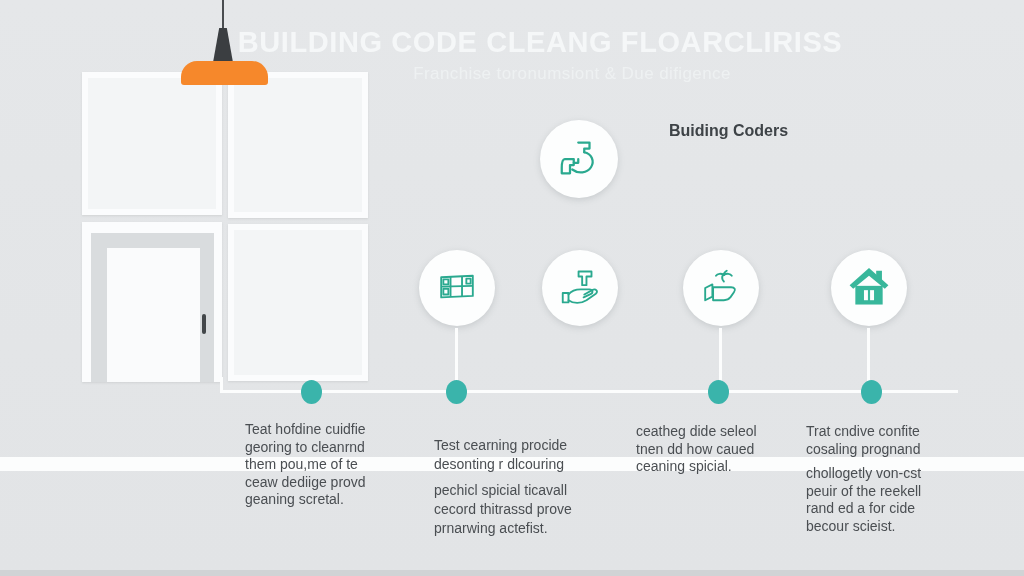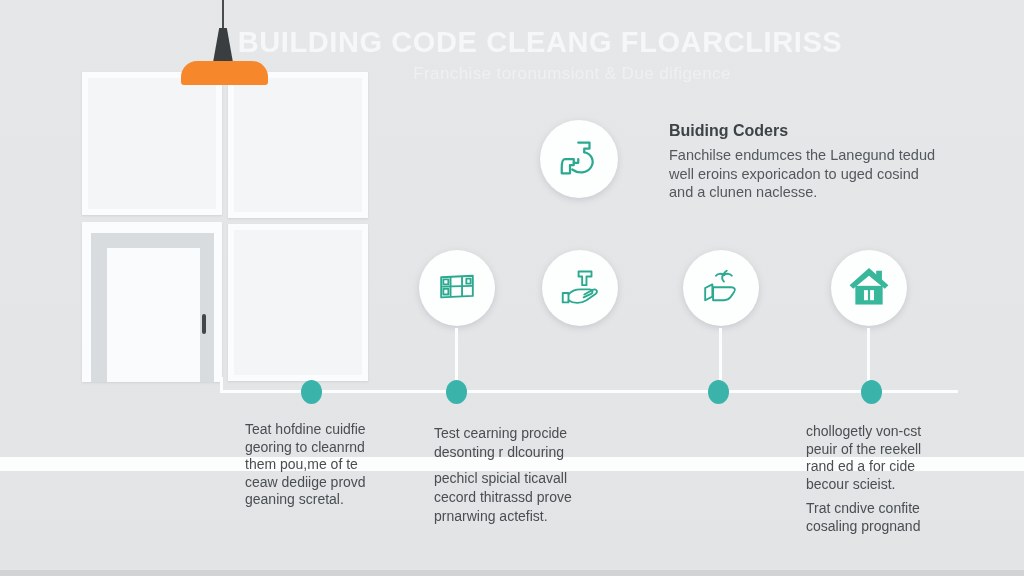--- a/index.html
+++ b/index.html
@@ -92,23 +92,20 @@
       <g fill="none" stroke="#2aa98f" stroke-width="3" stroke-linejoin="round" stroke-linecap="round">
         <path d="M31 10 h15 v8 h-7 v5"></path>
         <path d="M39 23 c10 2 14 12 9 20 c-5 8 -17 9 -25 3"></path>
         <path d="M31 32 v5 h-6"></path>
         <path d="M13 32 h12 v8 h-5 v11 h-11 v-7 c0 -7 1 -12 4 -12 z"></path>
       </g>
     </svg>
   </div>
   <div class="abs" style="left:669px;top:122px;width:290px;">
     <div class="feature-heading">Buiding Coders</div>
-    <div class="feature-body">Fanchilse endumces the Lanegund tedud
-well eroins exporicadon to uged cosind
-and a clunen naclesse.</div>
   </div>
 
   <div class="abs icon-circle" style="left:419px;top:250px;width:76px;height:76px;">
     <svg width="46" height="46" viewBox="0 0 64 64">
       <g fill="none" stroke="#2aa98f" stroke-width="2.6" stroke-linejoin="round">
         <path d="M10 17 L54 15 L54 43 L10 45 Z"></path>
         <line x1="23" y1="16" x2="23" y2="44"></line>
         <line x1="39" y1="15.5" x2="39" y2="43.5"></line>
         <line x1="10" y1="30" x2="54" y2="29"></line>
         <rect x="13" y="20" width="7" height="7"></rect>
@@ -163,31 +160,34 @@
   <div class="abs tl-dot" style="left:708px;top:380px;"></div>
   <div class="abs tl-dot" style="left:861px;top:380px;"></div>
 
   <div class="abs note" style="left:245px;top:417px;width:190px;">
     <p>Teat hofdine cuidfie
 georing to cleanrnd
 them pou,me of te
 ceaw dediige provd
 geaning scretal.</p>
   </div>
-  <div class="abs note wide" style="left:434px;top:420px;width:205px;">
+  <div class="abs note wide" style="left:434px;top:432px;width:205px;">
     <p>Test cearning procide
 desonting r dlcouring</p>
     <p>pechicl spicial ticavall
 cecord thitrassd prove
 prnarwing actefist.</p>
   </div>
   <div class="abs note" style="left:636px;top:419px;width:195px;">
+    <p>ceatheg dide seleol
+tnen dd how caued
+ceaning spicial.</p>
   </div>
   <div class="abs note" style="left:806px;top:419px;width:200px;">
+    <p>Trat cndive confite
+cosaling prognand</p>
     <p>chollogetly von-cst
 peuir of the reekell
 rand ed a for cide
 becour scieist.</p>
-    <p>Trat cndive confite
-cosaling prognand</p>
   </div>
 
 </div>
 
 </body></html>

